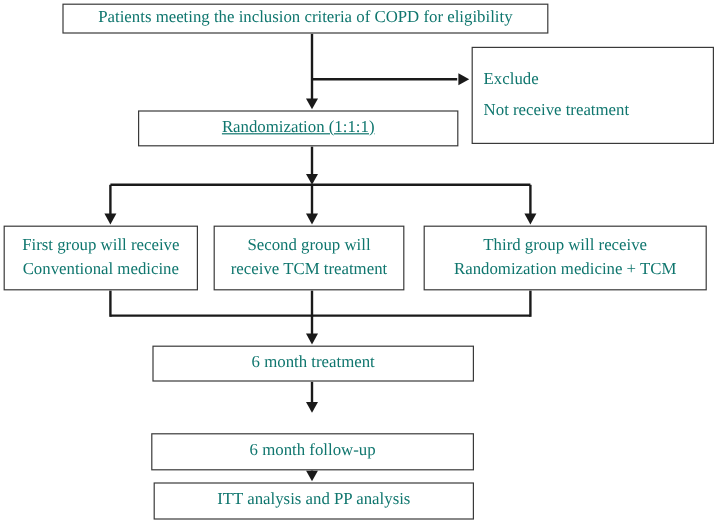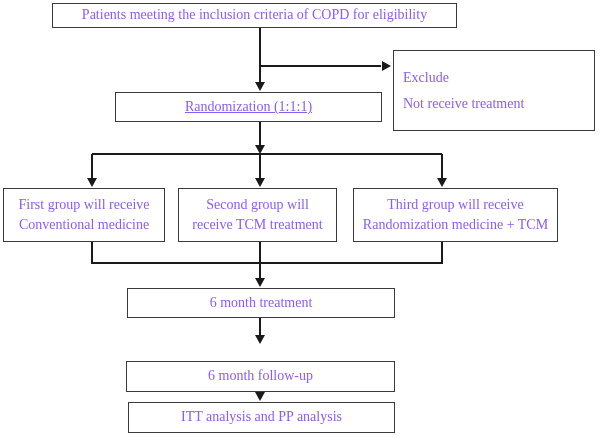--- a/index.html
+++ b/index.html
@@ -3,21 +3,21 @@
 <meta charset="utf-8">
 <style>
   * { margin: 0; padding: 0; box-sizing: border-box; }
   html, body { background: #ffffff; }
   .canvas {
     position: relative;
     width: 600px;
     height: 437px;
     background: #ffffff;
     font-family: "Liberation Serif", "DejaVu Serif", serif;
-    color: #8b5cf6;
+    color: #0f766e;
     overflow: hidden;
   }
   .node {
     position: absolute;
     border: 1px solid #3a3a3a;
     background: #ffffff;
     display: flex;
     flex-direction: column;
     align-items: center;
     justify-content: center;
@@ -104,40 +104,40 @@
     <g>
       <line x1="260" y1="376" x2="260" y2="394"></line>
       <polygon points="260,401 255,392 265,392"></polygon>
     </g>
   </svg>
 
   <div class="node" style="left:52px; top:3px; width:405px; height:25px;">
     <span>Patients meeting the inclusion criteria of COPD for eligibility</span>
   </div>
 
-  <div class="node left-align" style="left:393px; top:50px; width:202px; height:81px;">
+  <div class="node left-align" style="left:393px; top:39px; width:202px; height:81px;">
     <span>Exclude</span>
     <span>Not receive treatment</span>
   </div>
 
   <div class="node" style="left:115px; top:92px; width:267px; height:30px;text-decoration:underline;">
     <span>Randomization (1:1:1)</span>
   </div>
 
   <div class="node" style="left:178px; top:188px; width:159px; height:54px;">
     <span>Second group will</span>
     <span>receive TCM treatment</span>
   </div>
 
   <div class="node" style="left:3px; top:188px; width:162px; height:54px;">
     <span>First group will receive</span>
     <span>Conventional medicine</span>
   </div>
 
-  <div class="node" style="left:353px; top:188px; width:205px; height:54px;">
+  <div class="node" style="left:353px; top:188px; width:236px; height:54px;">
     <span>Third group will receive</span>
     <span>Randomization medicine + TCM</span>
   </div>
 
   <div class="node" style="left:127px; top:288px; width:268px; height:30px;">
     <span>6 month treatment</span>
   </div>
 
   <div class="node" style="left:126px; top:361px; width:269px; height:31px;">
     <span>6 month follow-up</span>

